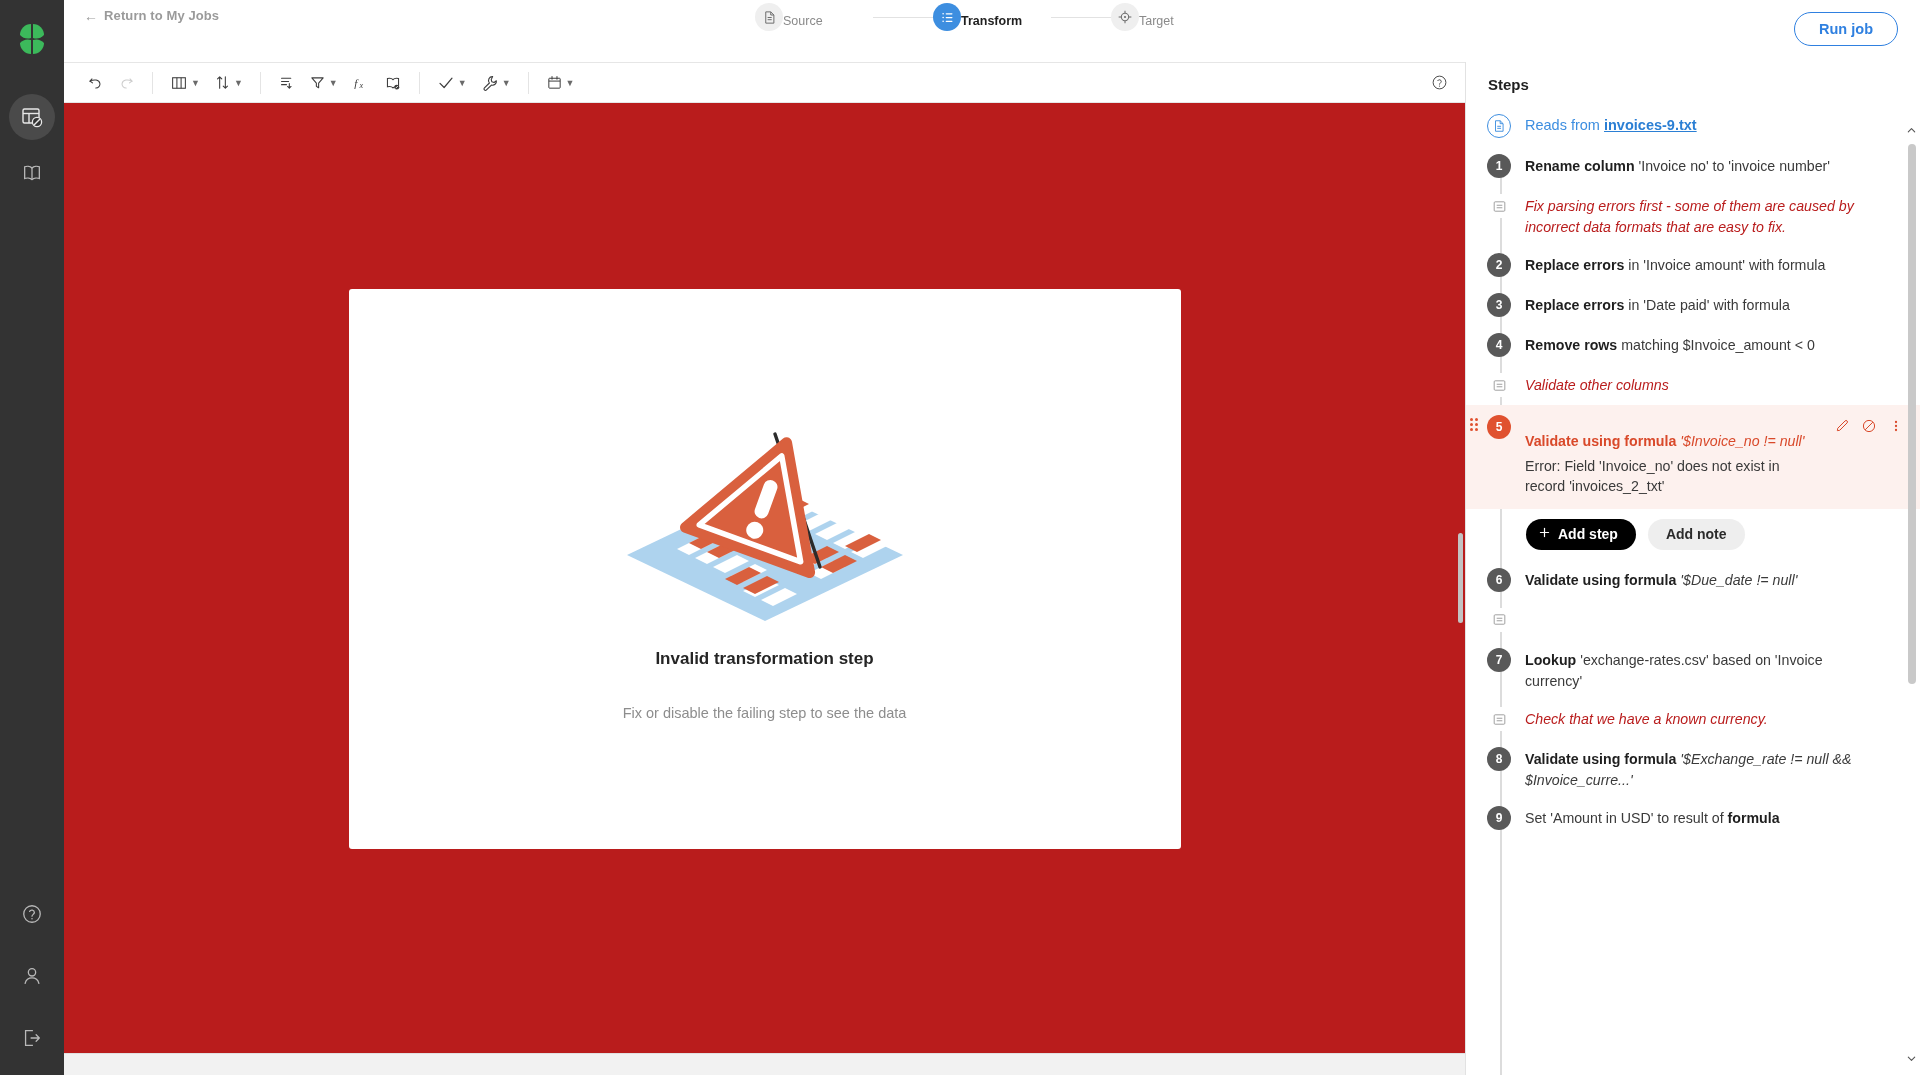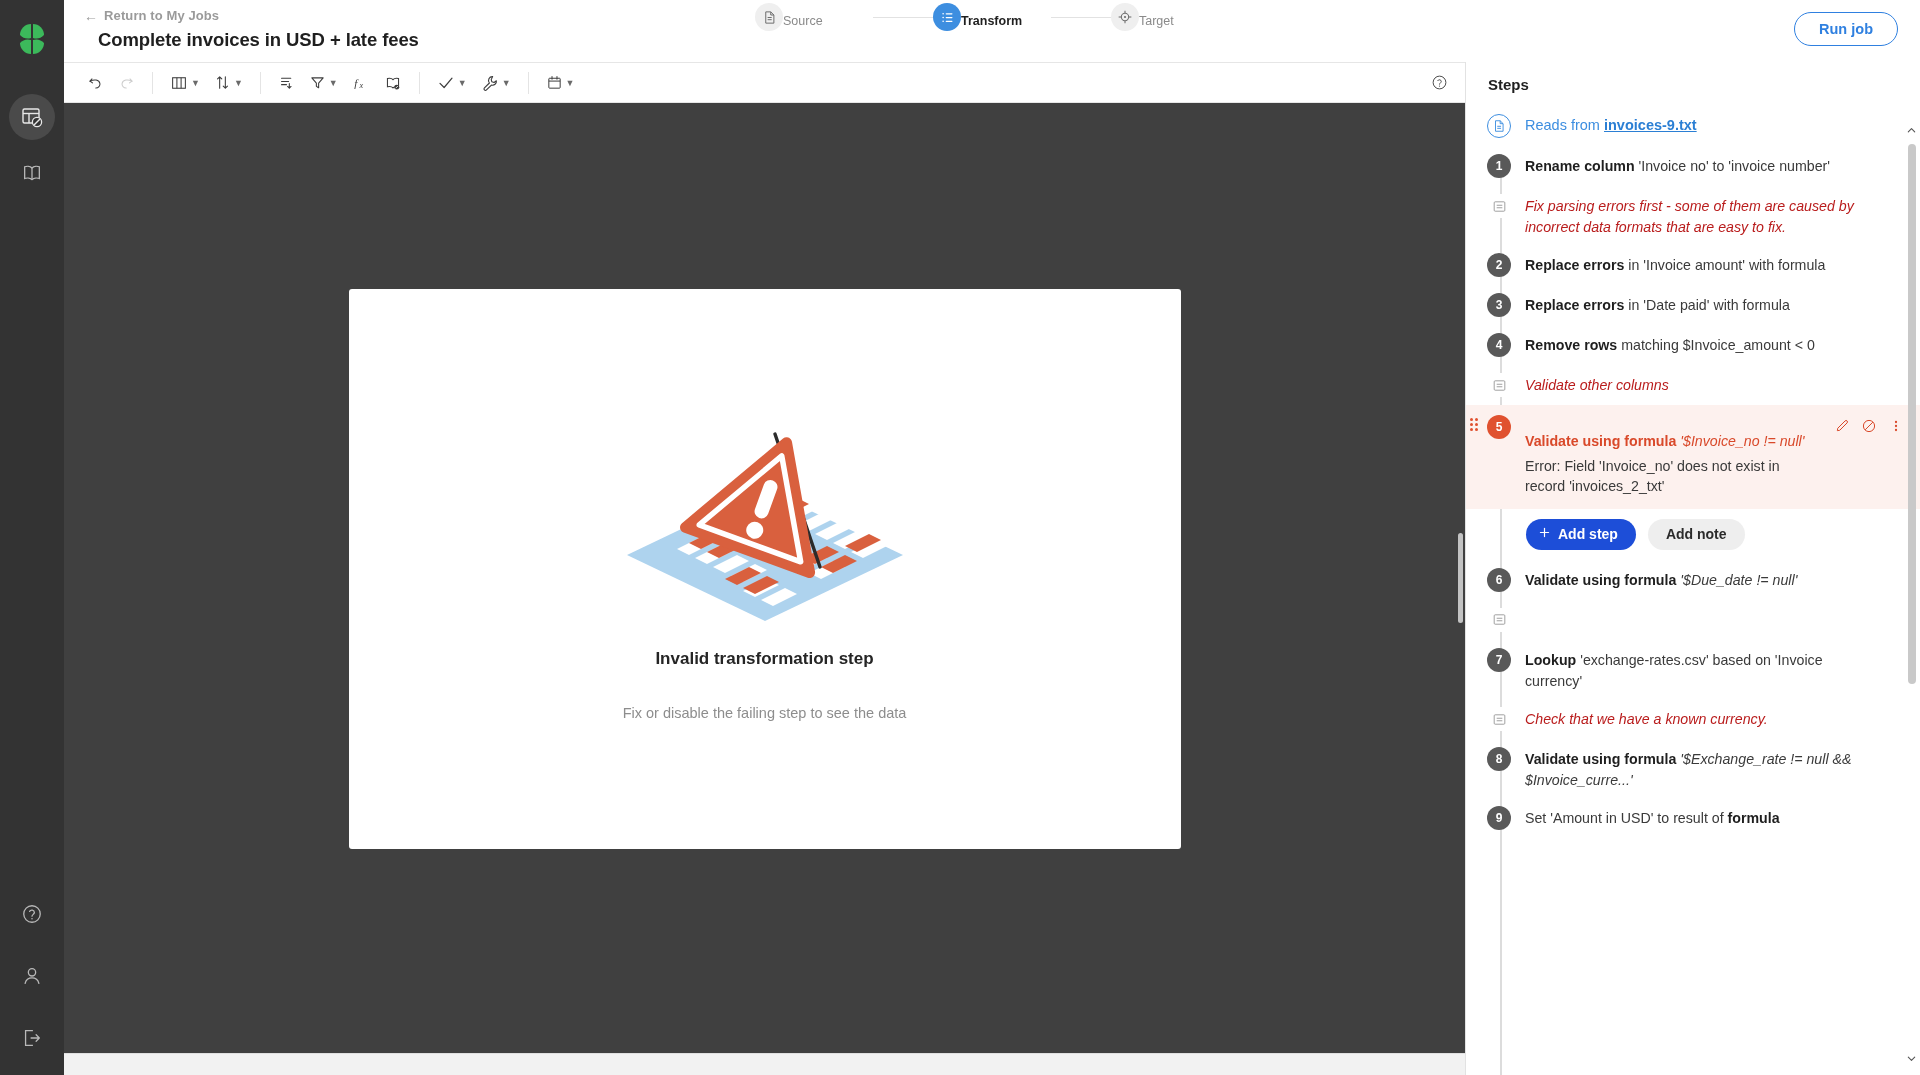--- a/index.html
+++ b/index.html
@@ -91,21 +91,21 @@
   .tb-item {
     display: flex; align-items: center; gap: 3px;
     padding: 4px 7px; border-radius: 4px; cursor: pointer; color: #3c3c3c;
   }
   .tb-item.disabled { color: #cdcdcd; cursor: default; }
   .tb-sep { width: 1px; height: 22px; background: #e4e4e4; margin: 0 10px; }
   .caret { font-size: 9px; color: #6a6a6a; }
   .tb-spacer { flex: 1; }
 
   .canvas {
-    flex: 1; background: #404040;
+    flex: 1; background: #b91c1c;
     display: flex; align-items: center; justify-content: center;
     position: relative; overflow: hidden;
   }
   .empty-card {
     width: 832px; height: 560px; background: #fff;
     border-radius: 3px;
     display: flex; flex-direction: column; align-items: center; justify-content: center;
     margin-top: -18px;
   }
   .empty-illus { width: 300px; height: 210px; }
@@ -179,21 +179,21 @@
   .err-actions { display: flex; align-items: center; gap: 11px; padding-top: 3px; }
   .drag-handle {
     position: absolute; left: 4px; top: 13px; cursor: grab;
     display: grid; grid-template-columns: 3px 3px; gap: 2px;
   }
   .drag-handle i { width: 3px; height: 3px; background: #e0512f; border-radius: 50%; display:block;}
 
   .add-row { display: flex; gap: 12px; padding: 10px 0 10px 38px; }
   .btn-add-step {
     height: 31px; padding: 0 18px 0 12px; border-radius: 16px;
-    background: #1d4ed8; color: #fff; border: none; cursor: pointer;
+    background: #000000; color: #fff; border: none; cursor: pointer;
     font-size: 14px; font-weight: bold;
     display: flex; align-items: center; gap: 7px;
   }
   .btn-add-note {
     height: 31px; padding: 0 18px; border-radius: 16px;
     background: #eeeeee; color: #2b2b2b; border: none; cursor: pointer;
     font-size: 14px; font-weight: bold;
     display: flex; align-items: center;
   }
   .sb-up, .sb-down {
@@ -273,21 +273,20 @@
   </div>
 
   <div class="main">
 
     <div class="header">
       <div class="header-left">
         <div class="crumb">
           <span class="arr">←</span>
           <span>Return to My Jobs</span>
         </div>
-        <div class="job-title">Complete invoices in USD + late fees</div>
       </div>
 
       <div class="stepper">
         <div class="step-node">
           <div class="step-circle">
             <svg width="15" height="15" viewBox="0 0 24 24" fill="none" stroke="#6e6e6e" stroke-width="1.6">
               <path d="M6 3 L14 3 L19 8 L19 21 L6 21 Z"></path>
               <path d="M14 3 L14 8 L19 8"></path>
               <line x1="9" y1="12" x2="15.5" y2="12"></line>
               <line x1="9" y1="15.5" x2="15.5" y2="15.5"></line>

